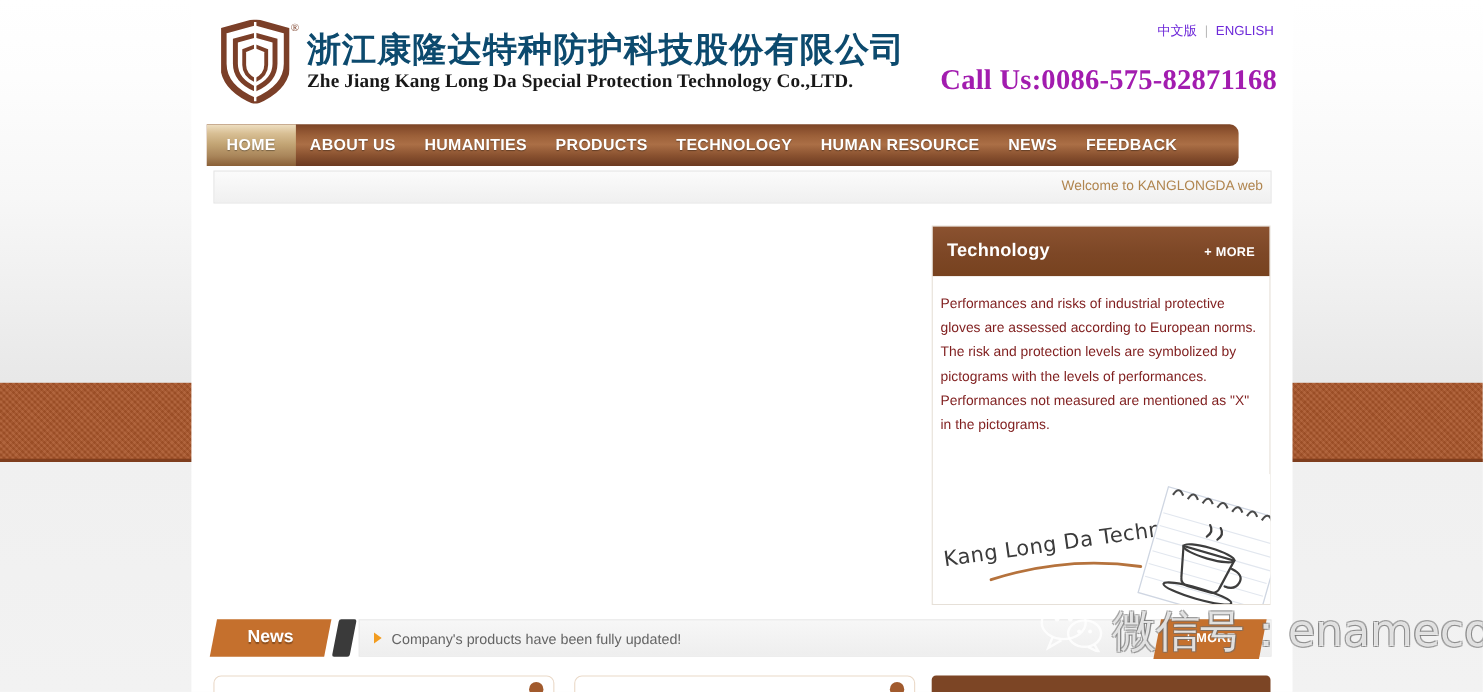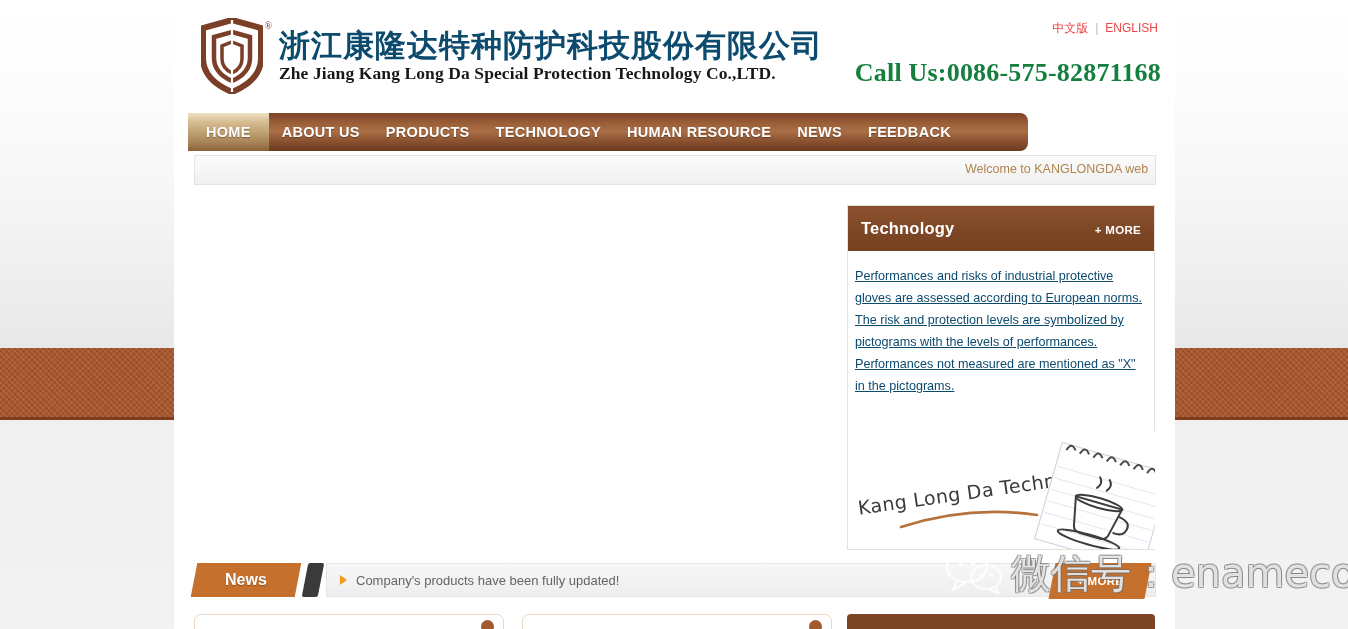--- a/index.html
+++ b/index.html
@@ -59,34 +59,34 @@
   .logo-en {
     font-family: "Liberation Serif", serif;
     font-size: 17.5px; font-weight: bold; color: #181818;
     letter-spacing: .1px; white-space: nowrap; margin-top: 0;
   }
 
   .lang {
     position: absolute; right: 17px; top: 20px;
     font-size: 12px; color: #666; white-space: nowrap;
   }
-  .lang a { color: #ef4444; text-decoration: none; }
+  .lang a { color: #6d28d9; text-decoration: none; }
   .lang .sep { color: #bbb; margin: 0 7px; }
 
   .callus {
     position: absolute; right: 14px; top: 58px;
     font-family: "Liberation Serif", serif;
-    font-size: 26px; font-weight: bold; color: #15803d;
+    font-size: 26px; font-weight: bold; color: #a21caf;
     white-space: nowrap; letter-spacing: .2px;
   }
 
   
   .nav {
     position: absolute; left: 14px; top: 113px;
-    width: 840px; height: 38px;
+    width: 938px; height: 38px;
     border-radius: 0 8px 8px 0;
     background: linear-gradient(to bottom, #7d4527 0%, #8d5330 14%, #a4apx 0, #a96c44 46%, #8c5430 72%, #6e3a1f 100%);
     background: linear-gradient(to bottom, #7c4426 0%, #9c6039 28%, #ab6f46 48%, #8a5230 74%, #6b3a20 100%);
     display: flex; align-items: stretch; overflow: hidden;
   }
   .nav-item {
     display: flex; align-items: center;
     padding: 16px 13px;
     color: #ffffff; font-size: 14.5px; font-weight: bold;
     letter-spacing: .3px; white-space: nowrap; cursor: pointer;
@@ -133,21 +133,21 @@
   }
   .tech-title {
     color: #ffffff; font-size: 16.5px; font-weight: bold; letter-spacing: .2px;
   }
   .tech-more {
     color: #ffffff; font-size: 11.5px; font-weight: bold; letter-spacing: .3px;
     cursor: pointer; margin-top: 3px;
   }
   .tech-body {
     padding: 14px 7px 10px 7px;
-    font-size: 12.6px; color: #0c4a6e; line-height: 22px; text-decoration: underline;
+    font-size: 12.6px; color: #7f1d1d; line-height: 22px;
   }
 
   
   .tech-img {
     position: absolute; left: 1px; bottom: 0;
     width: 306px; height: 118px; overflow: hidden;
   }
 
   
   .news-row {
@@ -268,20 +268,21 @@
     <div class="lang">
       <a href="#">中文版</a><span class="sep">|</span><a href="#">ENGLISH</a>
     </div>
 
     <div class="callus">Call Us:0086-575-82871168</div>
   </div>
 
   <div class="nav">
     <div class="nav-item active">HOME</div>
     <div class="nav-item">ABOUT US</div>
+    <div class="nav-item">HUMANITIES</div>
     <div class="nav-item">PRODUCTS</div>
     <div class="nav-item">TECHNOLOGY</div>
     <div class="nav-item">HUMAN RESOURCE</div>
     <div class="nav-item">NEWS</div>
     <div class="nav-item">FEEDBACK</div>
   </div>
 
   <div class="notice">
     <div class="notice-text">Welcome to KANGLONGDA web</div>
   </div>

